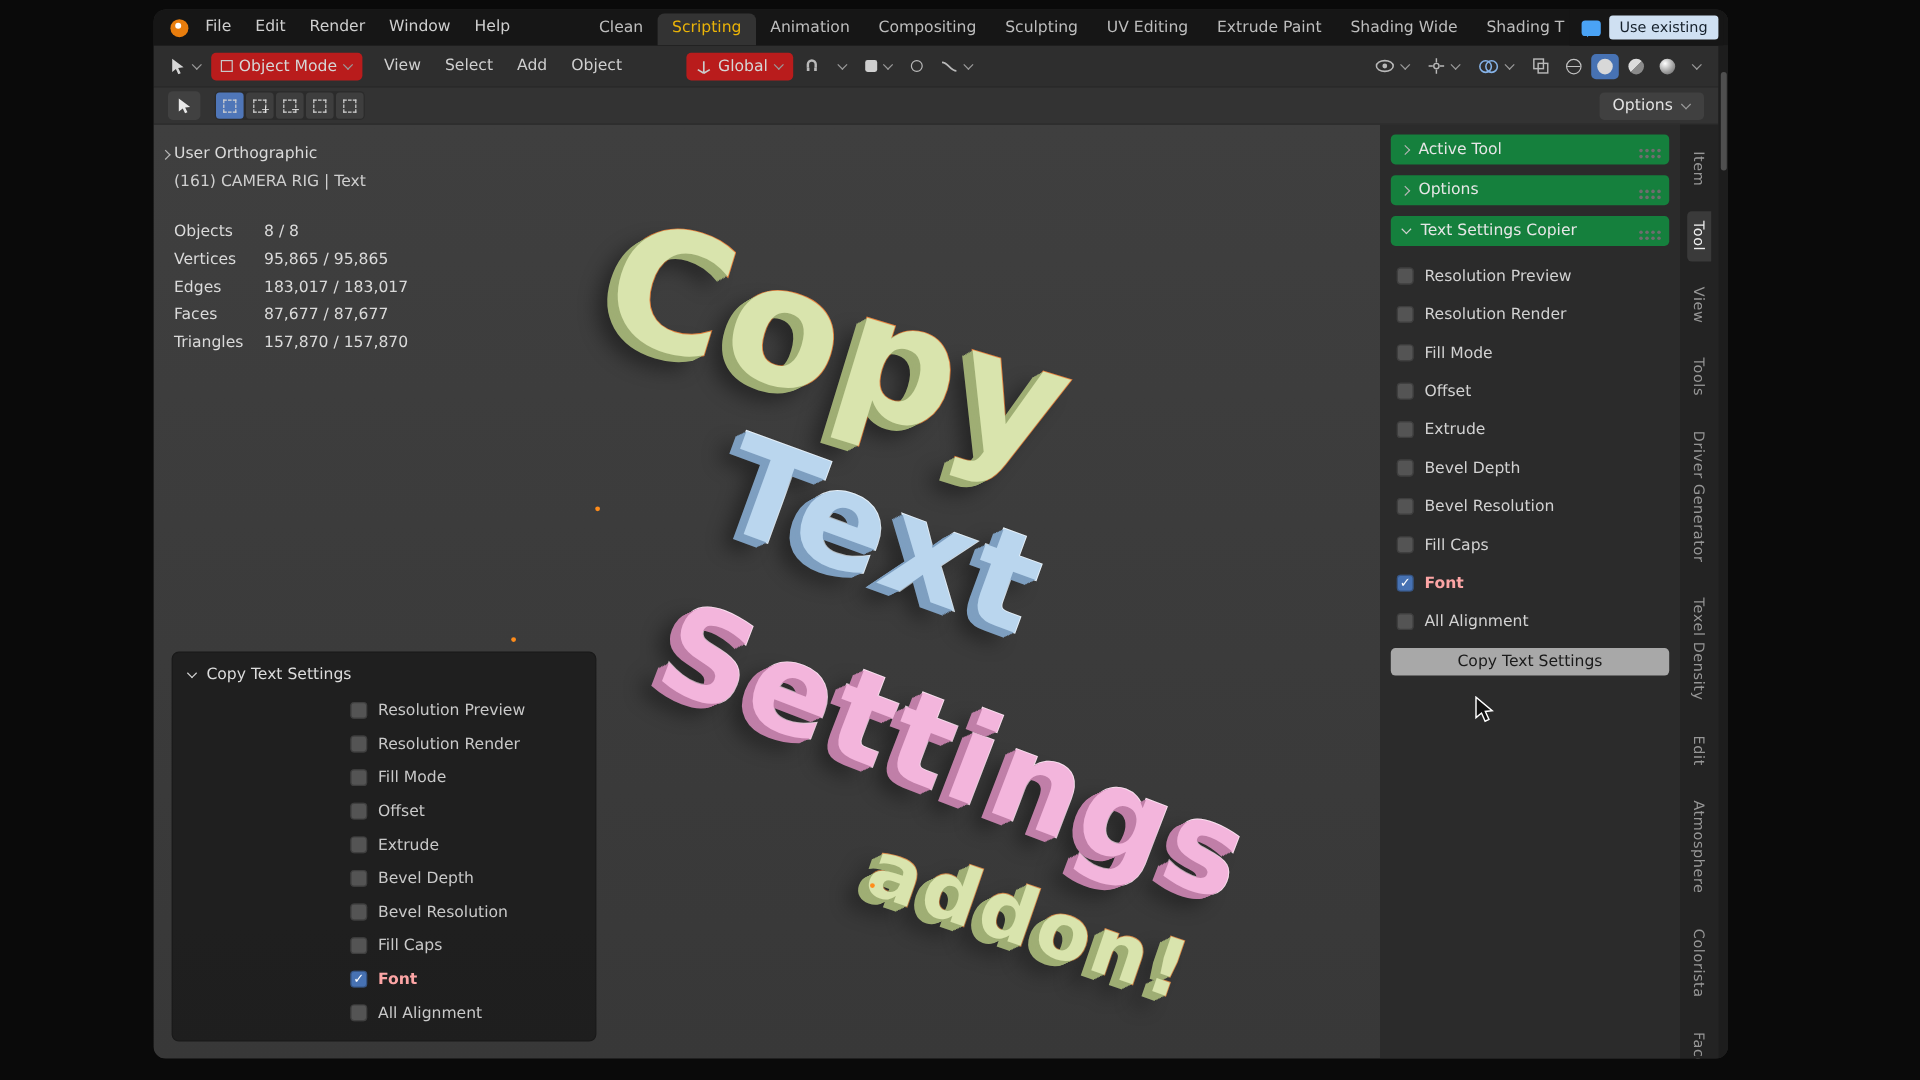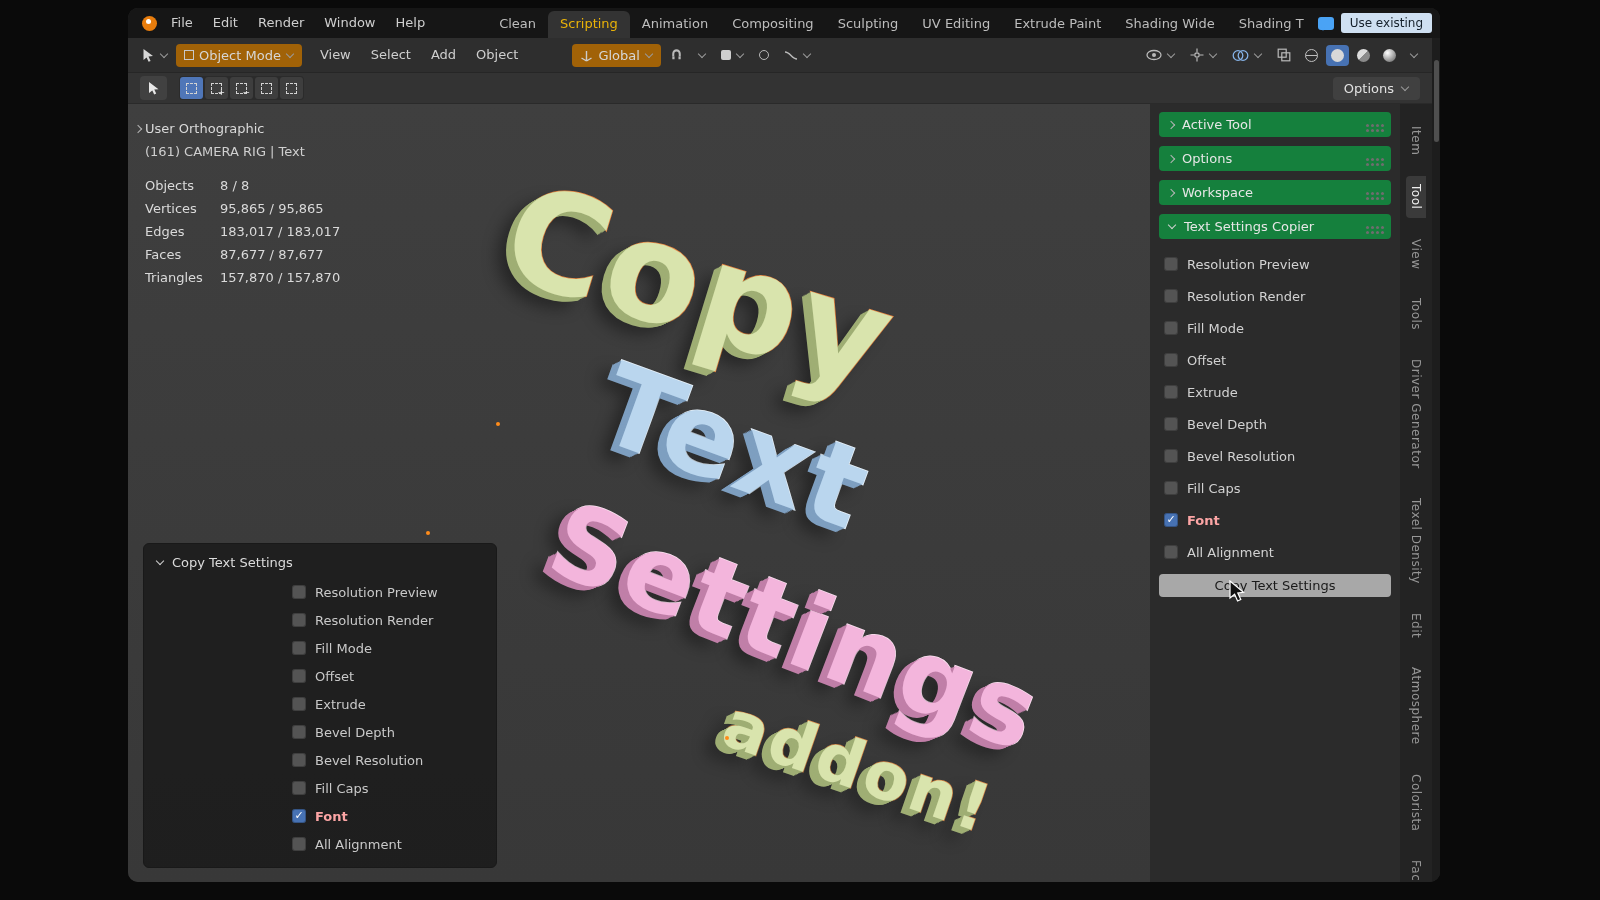--- a/index.html
+++ b/index.html
@@ -20,21 +20,21 @@
   .topbar-right { position:absolute; right:4px; top:0; height:30px; display:flex; align-items:center; gap:7px;
                   background:#161616; padding:0 4px 0 10px; }
   .chat-icon { width:16px; height:13px; background:#4aa3f5; border-radius:3px; position:relative; }
   .chat-icon::after { content:""; position:absolute; left:3px; bottom:-5px; border:4px solid transparent; border-top-color:#4aa3f5; border-left-width:2px; border-right-width:2px; }
   .use-existing { background:#cfe0f2; color:#15202b; font-size:12px; padding:3px 9px; border-radius:3px; white-space:nowrap; }
 
   
   .hdr { height:35px; background:#2e2e2e; border-bottom:1px solid #262626;
          display:flex; align-items:center; padding:0 8px; gap:2px; margin-right:8px; }
   .hbtn { display:flex; align-items:center; gap:5px; color:#d6d6d6; padding:4px 6px; border-radius:4px; white-space:nowrap; }
-  .hbtn.dd { background:#a16207; padding:4px 8px; }
+  .hbtn.dd { background:#b91c1c; padding:4px 8px; }
   .hmenus { display:flex; margin-left:6px; }
   .orient-group { display:flex; align-items:center; margin-left:42px; gap:3px; }
   .hright { margin-left:auto; display:flex; align-items:center; gap:3px; }
   .chev-d { display:inline-block; width:6px; height:6px; border-right:1.5px solid #9a9a9a; border-bottom:1.5px solid #9a9a9a;
             transform:rotate(45deg); margin:-3px 1px 0 1px; flex:none; }
   .chev-r { display:inline-block; width:6px; height:6px; border-right:1.5px solid #b5b5b5; border-bottom:1.5px solid #b5b5b5;
             transform:rotate(-45deg); flex:none; }
   .chev-bright { border-color:#d0d0d0; }
   .objmode-icon { width:10px; height:10px; border:1.3px solid #c9c9c9; flex:none; }
   .prop-circle { width:10px; height:10px; border:1.5px solid #b9b9b9; border-radius:50%; display:block; }
@@ -59,21 +59,21 @@
   .options-btn { margin-left:auto; display:flex; align-items:center; gap:7px; background:#404040;
                  padding:4px 11px; border-radius:4px; color:#e2e2e2; }
 
   
   .viewport { position:absolute; left:0; right:40px; top:96px; bottom:0;
               background:linear-gradient(#3f3f3f,#383838); overflow:hidden; }
   .tbar-toggle { position:absolute; left:7px; top:22px; }
   .view-info { position:absolute; left:17px; top:13px; line-height:23px; color:#dadada; }
   .view-info .crumb { color:#cfcfcf; }
   .stats { position:absolute; left:17px; top:74px; color:#dadada; }
-  .stat-row { display:flex; height:23px; align-items:flex-start; }
+  .stat-row { display:flex; height:23px; align-items:flex-end; }
   .stat-label { width:75px; }
   .odot { position:absolute; width:4px; height:4px; background:#ff8c1a; border-radius:50%; }
 
   
   .word { position:absolute; font-weight:700; white-space:nowrap; letter-spacing:3px;
           color:var(--fill); -webkit-text-stroke:1.5px var(--outline); paint-order:stroke fill;
           transform:translate(-50%,-50%) rotate(var(--rot));
           text-shadow:
             -1px 1px 0 var(--depth), -2px 2px 0 var(--depth), -3px 3px 0 var(--depth),
             -4px 4px 0 var(--depth), -5px 5px 0 var(--depth), -6px 6px 0 var(--depth),
@@ -379,25 +379,20 @@
       <div class="sb-header">
           <i class="chev-r"></i>
           <span>Active Tool</span>
           <span class="grip"></span>
         </div>
           <div class="sb-header">
           <i class="chev-r"></i>
           <span>Options</span>
           <span class="grip"></span>
         </div>
-          <div class="sb-header">
-          <i class="chev-r"></i>
-          <span>Workspace</span>
-          <span class="grip"></span>
-        </div>
         </div>
       <div class="sb-header">
         <i class="chev-d chev-bright"></i>
         <span>Text Settings Copier</span>
         <span class="grip"></span>
       </div>
       <div>
 
       <div class="sb-row">
           <span class="cb"></span>

